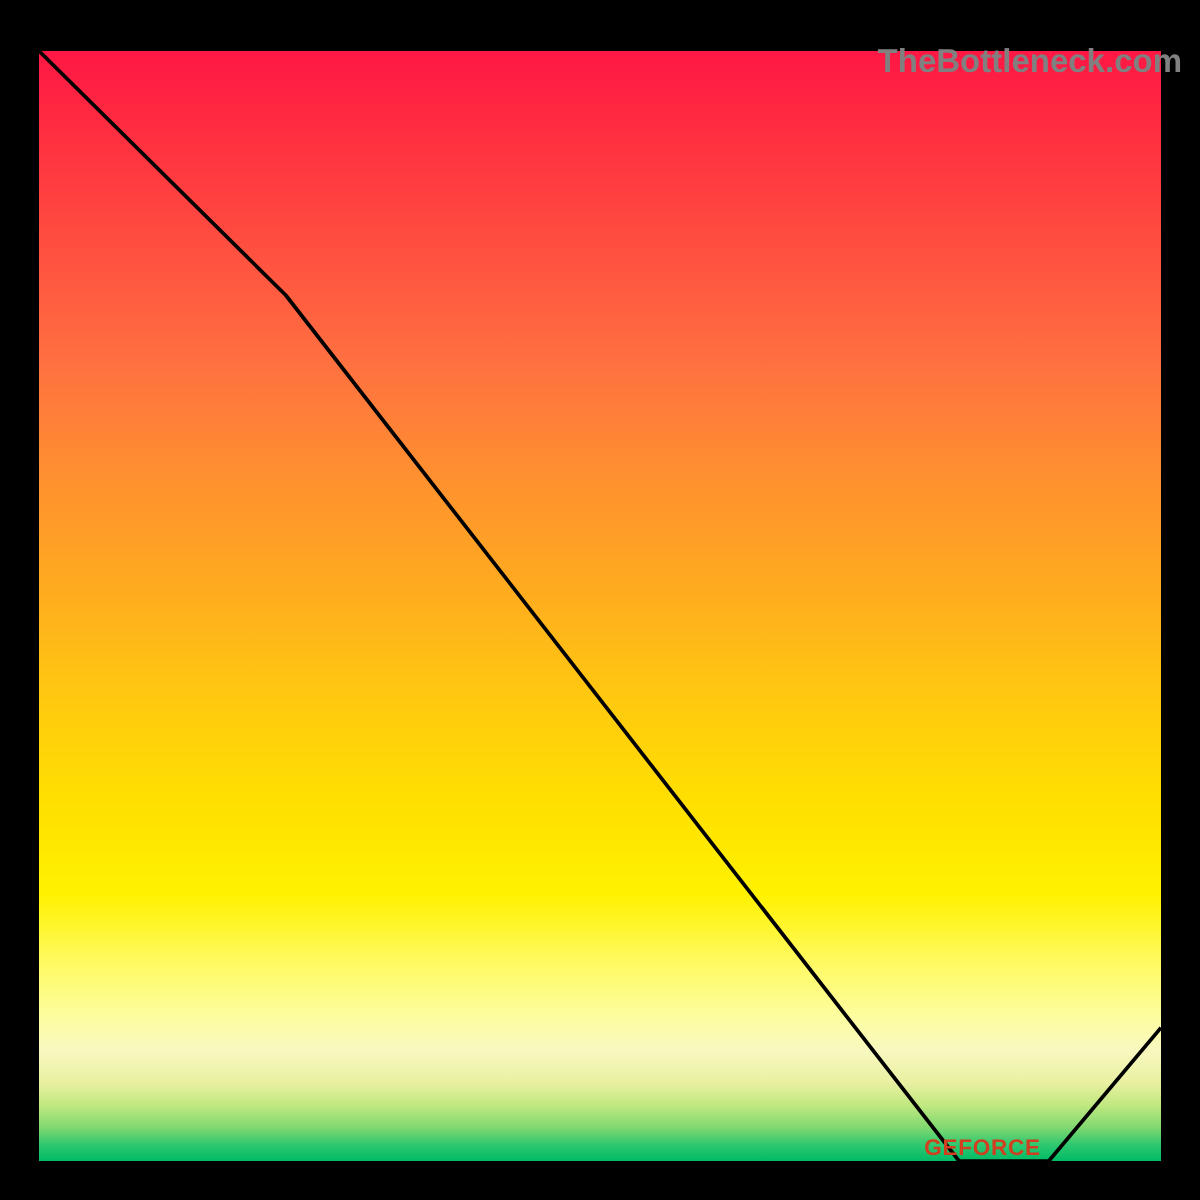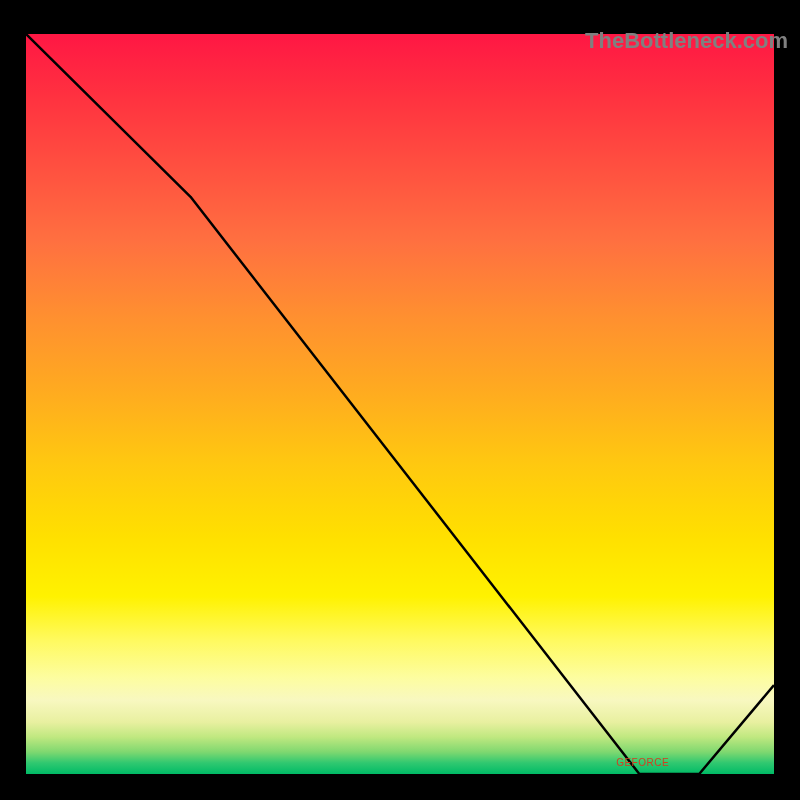--- a/index.html
+++ b/index.html
@@ -50,22 +50,22 @@
   .line-svg {
     position: absolute;
     left: 0;
     top: 0;
     width: 100%;
     height: 100%;
   }
   .annotation {
     position: absolute;
     color: #d04020;
-    font-size: 10px;
-    font-weight: normal;
+    font-size: 15px;
+    font-weight: bold;
     letter-spacing: 0.5px;
   }
 </style>
 </head>
 <body>
 
 <div class="watermark">TheBottleneck.com</div>
 
 <div class="plot-area">
   <svg class="line-svg" viewBox="0 0 756 748" preserveAspectRatio="none">

